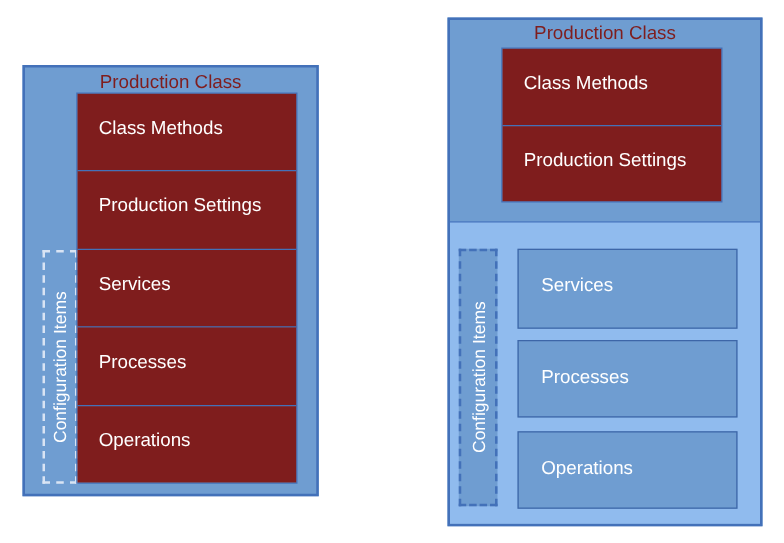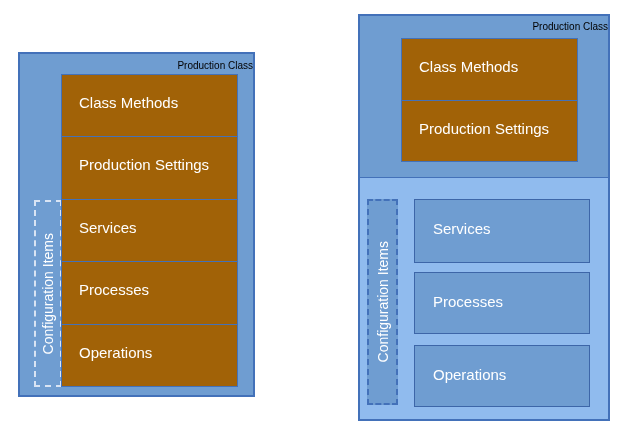--- a/index.html
+++ b/index.html
@@ -18,38 +18,38 @@
   .diagram {
     position: absolute;
     box-sizing: border-box;
     background: #6F9DD1;
     border: 2px solid #4371B9;
   }
   .diagram-title {
     position: absolute;
     left: 0;
     width: 100%;
-    text-align: right;
-    color: #000000;
-    font-size: 10px;
+    text-align: center;
+    color: #7f1d1d;
+    font-size: 15px;
     line-height: 19px;
     white-space: nowrap;
   }
   .stack {
     position: absolute;
     box-sizing: border-box;
     border: 1px solid #4371B9;
     display: flex;
     flex-direction: column;
   }
   .stack .row {
     flex: 1;
     box-sizing: border-box;
     border-bottom: 1px solid #4371B9;
-    background: #a16207;
+    background: #7f1d1d;
     color: #ffffff;
     font-size: 15px;
     line-height: 18px;
     padding: 19px 4px 0 17px;
     overflow: hidden;
   }
   .stack .row:last-child { border-bottom: none; }
   .item-box {
     position: absolute;
     box-sizing: border-box;

